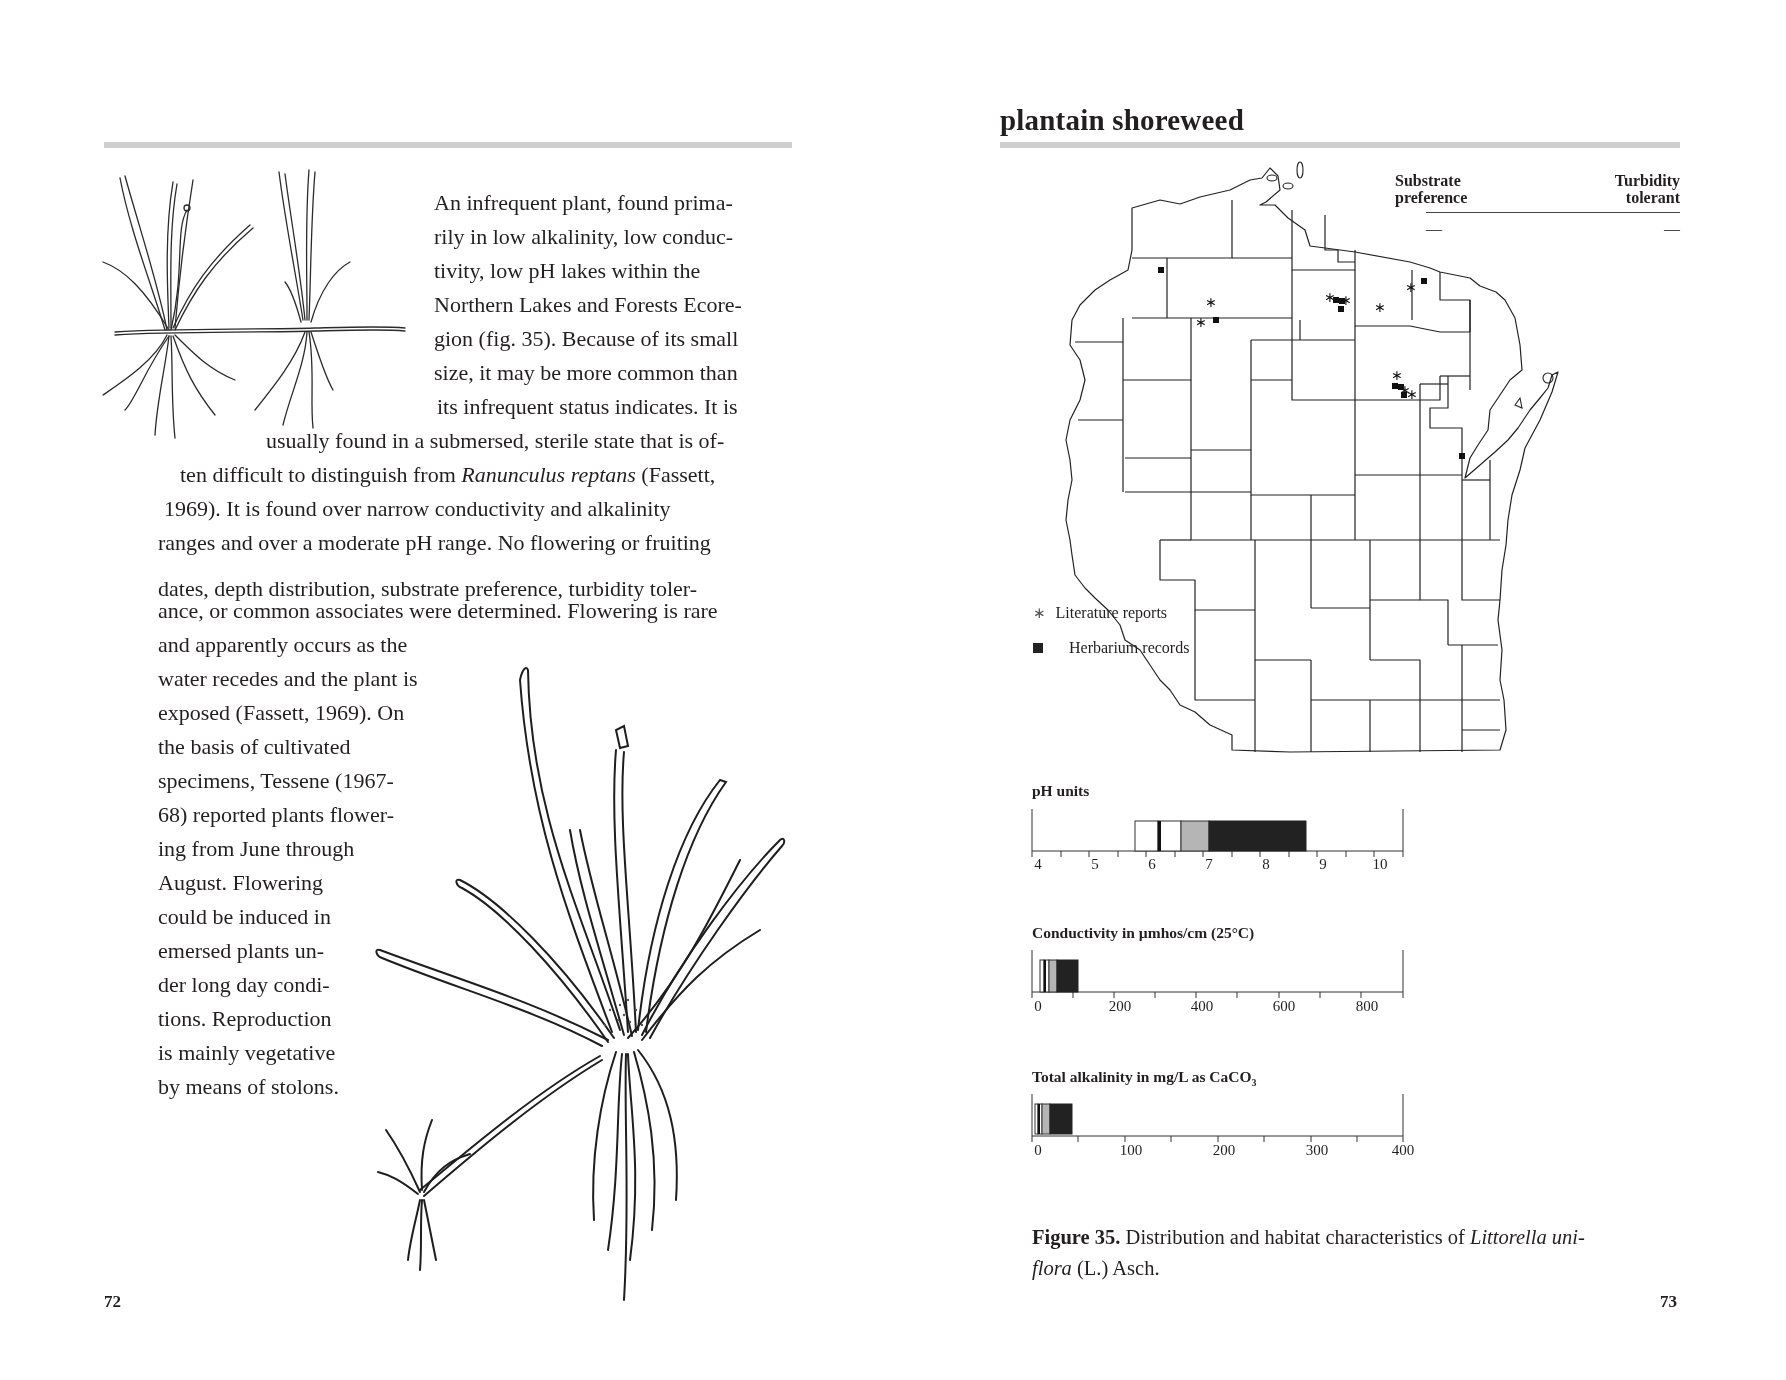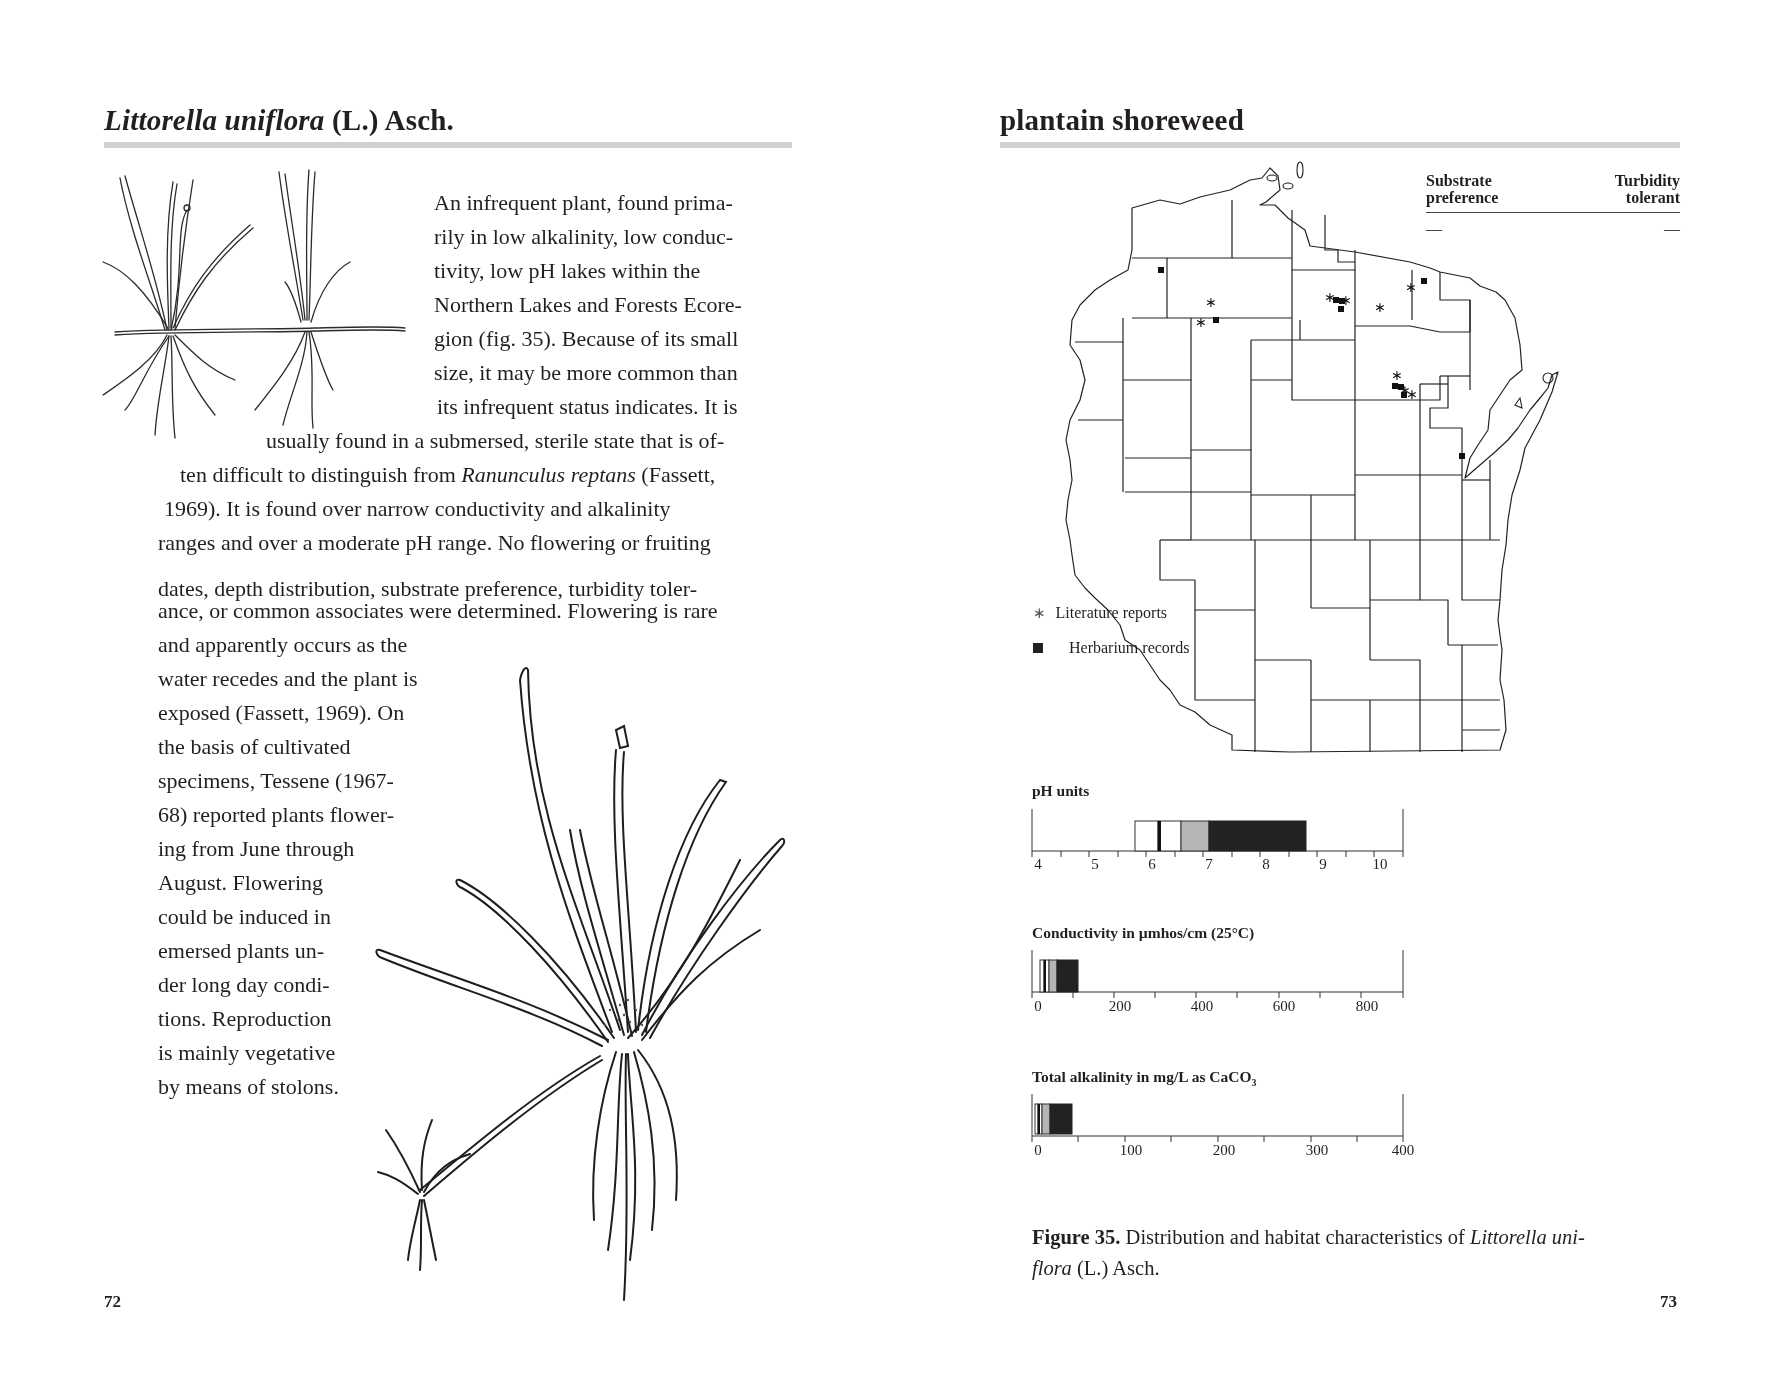--- a/index.html
+++ b/index.html
@@ -16,23 +16,20 @@
   .sm-head { position:absolute; font-size:16px; font-weight:bold; line-height:17px; }
   .legend-item { position:absolute; font-size:16px; display:flex; align-items:center; gap:10px; }
   .axis-title { position:absolute; font-size:15.5px; font-weight:bold; }
   .tick-label { position:absolute; font-size:15px; transform:translateX(-50%); }
   .caption { position:absolute; font-size:20.5px; line-height:31px; }
 </style>
 </head>
 <body>
 
 <div id="left-page" class="page">
-  <div class="head-title" style="left:104px; top:104px;">
-    <i>Littorella uniflora</i><span> (L.) Asch.</span>
-  </div>
   <div class="head-rule" style="left:104px; top:142px; width:688px;"></div>
 
   <svg style="left:95px; top:170px;" width="330" height="270" viewBox="0 0 330 270">
     <g fill="none" stroke="#2b2b2b" stroke-width="1.3" stroke-linecap="round">
 
       <path d="M70 160 C 55 110, 35 60, 25 8"></path>
       <path d="M72 160 C 62 110, 45 60, 30 6"></path>
       <path d="M74 158 C 72 110, 70 60, 78 12"></path>
       <path d="M76 158 C 76 110, 74 60, 82 14"></path>
       <path d="M80 158 C 84 110, 90 60, 98 10"></path>
@@ -142,21 +139,21 @@
     </g>
   </svg>
 
   <div class="folio" style="left:104px;">72</div>
 </div>
 
 <div id="right-page" class="page">
   <div class="head-title" style="left:107px; top:104px;">plantain shoreweed</div>
   <div class="head-rule" style="left:107px; top:142px; width:680px;"></div>
 
-  <div class="sm-head" style="left:533px; top:172px;">
+  <div class="sm-head" style="left:502px; top:172px;">
     <div>Substrate</div>
     <div>preference</div>
   </div>
   <div class="sm-head" style="left:686px; top:172px; width:101px; text-align:right;">
     <div>Turbidity</div>
     <div>tolerant</div>
   </div>
   <div style="position:absolute; left:533px; top:212px; width:254px; height:1px; background:#444;"></div>
   <div class="sm-head" style="left:533px; top:220px; font-weight:normal;">—</div>
   <div class="sm-head" style="left:690px; top:220px; width:97px; text-align:right; font-weight:normal;">—</div>

